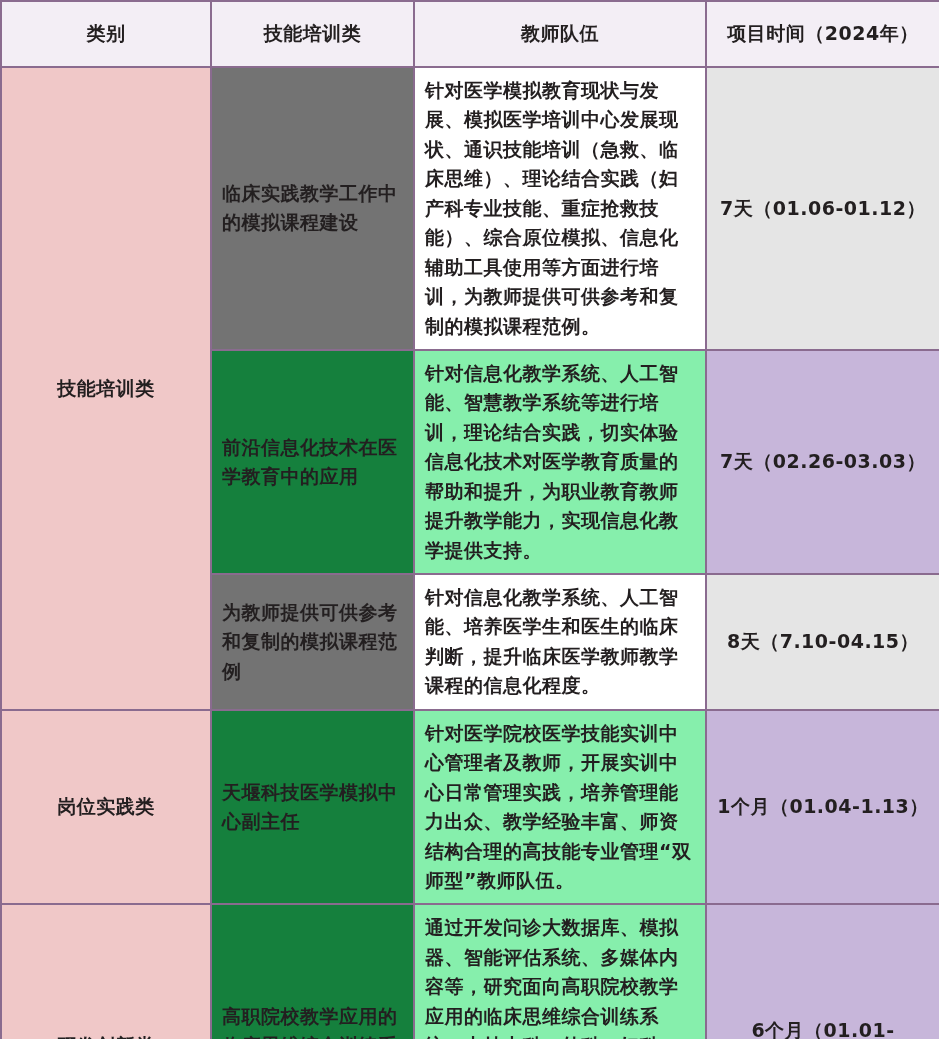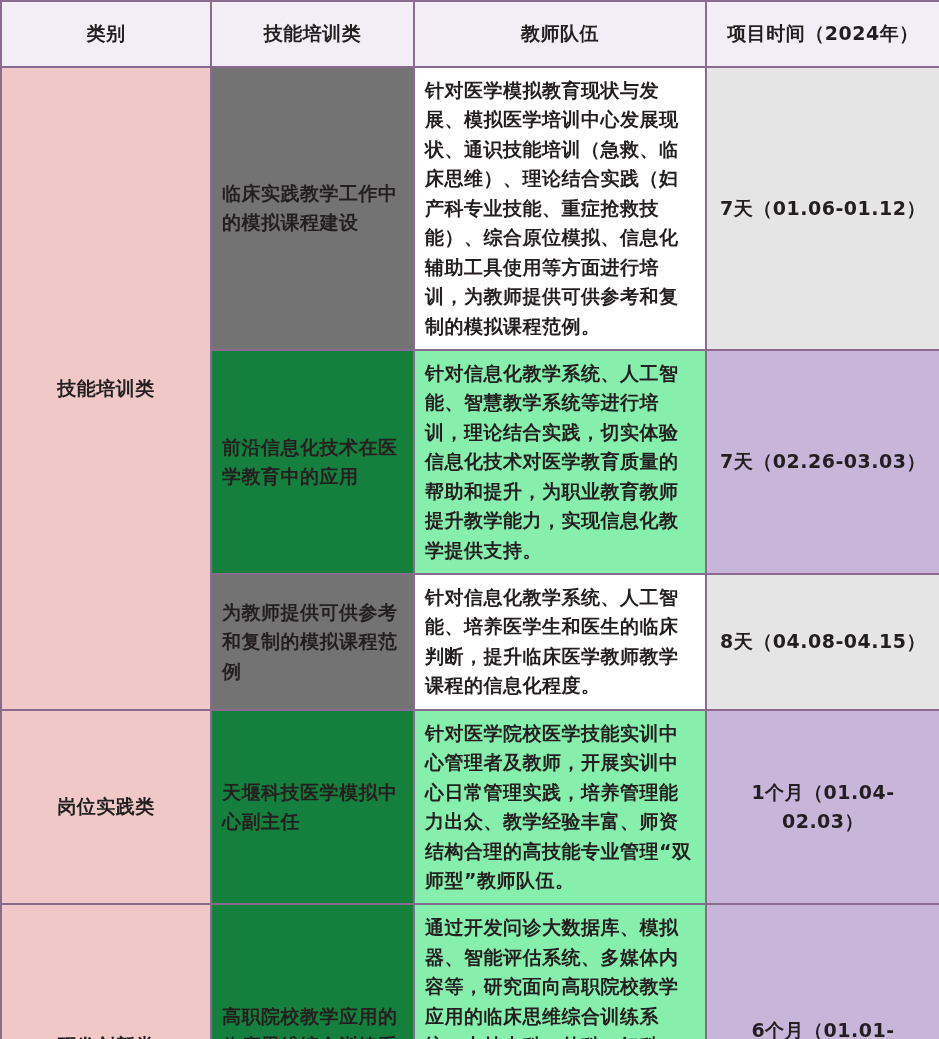--- a/index.html
+++ b/index.html
@@ -110,27 +110,27 @@
       <td class="time plain">7天（01.06-01.12）</td>
     </tr>
     <tr>
       <td class="name shade">前沿信息化技术在医学教育中的应用</td>
       <td class="content shade">针对信息化教学系统、人工智能、智慧教学系统等进行培训，理论结合实践，切实体验信息化技术对医学教育质量的帮助和提升，为职业教育教师提升教学能力，实现信息化教学提供支持。</td>
       <td class="time shade">7天（02.26-03.03）</td>
     </tr>
     <tr>
       <td class="name plain">为教师提供可供参考和复制的模拟课程范例</td>
       <td class="content plain">针对信息化教学系统、人工智能、培养医学生和医生的临床判断，提升临床医学教师教学课程的信息化程度。</td>
-      <td class="time plain">8天（04.08-04.15）</td>
+      <td class="time plain">8天（7.10-04.15）</td>
     </tr>
     <tr>
       <td class="cat" rowspan="1">岗位实践类</td>
       <td class="name shade">天堰科技医学模拟中心副主任</td>
       <td class="content shade">针对医学院校医学技能实训中心管理者及教师，开展实训中心日常管理实践，培养管理能力出众、教学经验丰富、师资结构合理的高技能专业管理“双师型”教师队伍。</td>
-      <td class="time shade">1个月（01.04-02.03）</td>
+      <td class="time shade">1个月（01.04-1.13）</td>
     </tr>
     <tr>
       <td class="cat" rowspan="1">研发创新类</td>
       <td class="name shade">高职院校教学应用的临床思维综合训练系统研究</td>
       <td class="content shade">通过开发问诊大数据库、模拟器、智能评估系统、多媒体内容等，研究面向高职院校教学应用的临床思维综合训练系统，支持内科、外科、妇科、儿科、全科等全方位临床思维训练，培养医学生和医生的临床判断、问题解决和决策能力。</td>
       <td class="time shade">6个月（01.01-06.30）</td>
     </tr>
   </tbody>
 </table>
 

